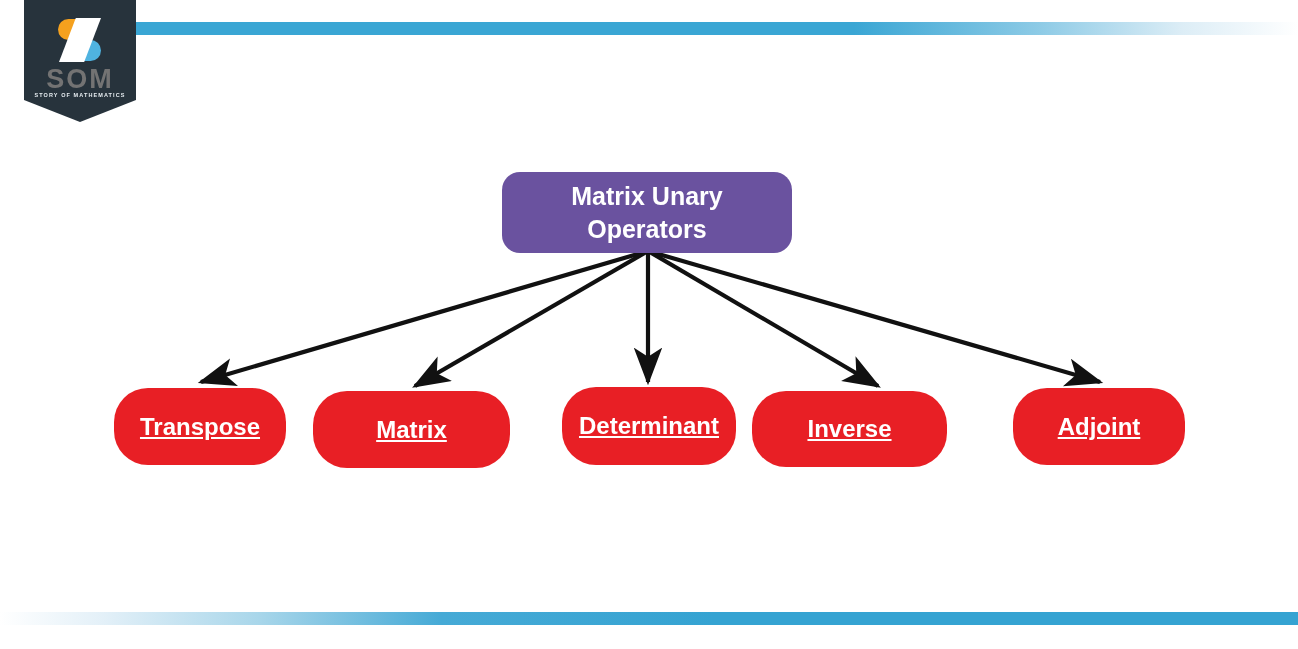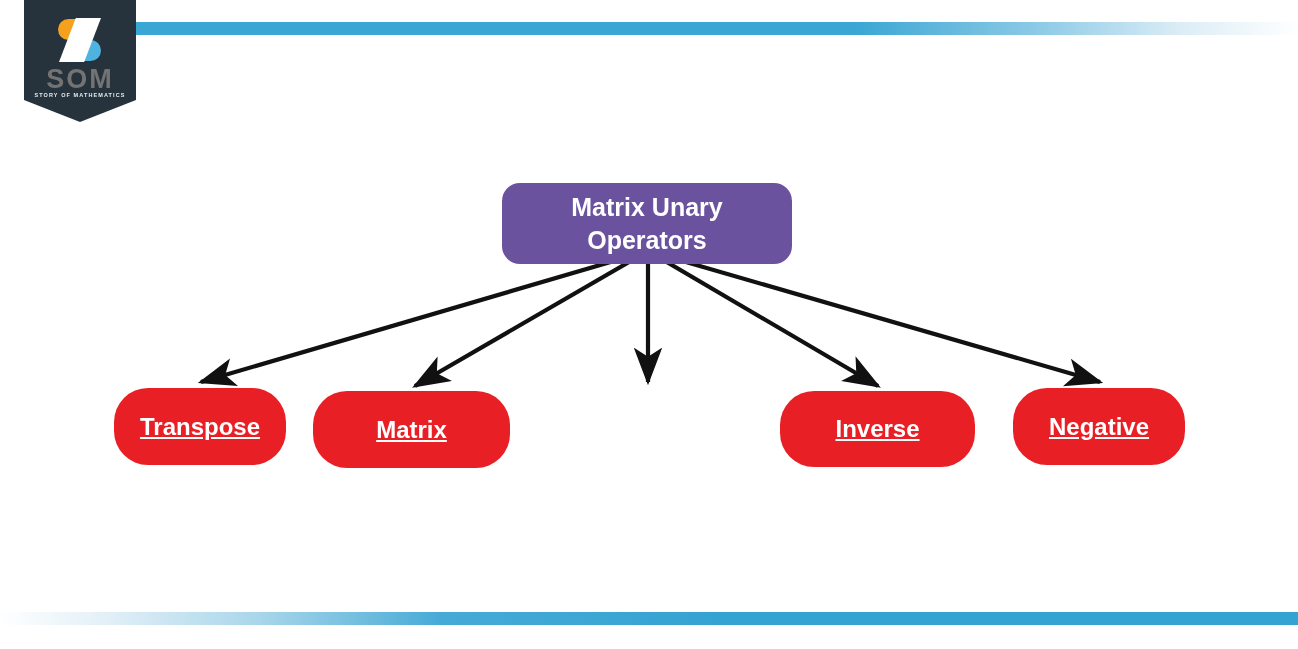--- a/index.html
+++ b/index.html
@@ -125,40 +125,40 @@
     display: flex;
     align-items: center;
     justify-content: center;
     text-align: center;
     color: #ffffff;
     font-weight: bold;
     box-sizing: border-box;
   }
   #root-node {
     left: 502px;
-    top: 183px;
+    top: 172px;
     width: 290px;
     height: 81px;
     background: #6a529f;
     border-radius: 18px;
     font-size: 25px;
     line-height: 1.32;
     padding: 0 28px;
   }
   .leaf-node {
     background: #e81f25;
     border-radius: 34px;
     font-size: 24px;
     padding: 0 12px;
     text-decoration: underline;
   }
   #leaf-0 { left: 114px; top: 388px; width: 172px; height: 77px; }
   #leaf-1 { left: 313px; top: 391px; width: 197px; height: 77px; }
   #leaf-2 { left: 562px; top: 387px; width: 174px; height: 78px; }
-  #leaf-3 { left: 780px; top: 391px; width: 195px; height: 76px; }
+  #leaf-3 { left: 752px; top: 391px; width: 195px; height: 76px; }
   #leaf-4 { left: 1013px; top: 388px; width: 172px; height: 77px; }
 </style>
 </head>
 <body>
 
 <div id="stage">
 
   <div class="stripe" id="top-stripe"></div>
   <div class="stripe" id="bottom-stripe"></div>
 
@@ -191,20 +191,23 @@
   <div class="node" id="root-node">
     <span>Matrix Unary Operators</span>
   </div>
 
   <div class="node leaf-node" id="leaf-0">
     <span>Transpose</span>
   </div>
   <div class="node leaf-node" id="leaf-1">
     <span>Matrix</span>
   </div>
+  <div class="node leaf-node" id="leaf-2">
+    <span>Determinant</span>
+  </div>
   <div class="node leaf-node" id="leaf-3">
     <span>Inverse</span>
   </div>
   <div class="node leaf-node" id="leaf-4">
-    <span>Negative</span>
+    <span>Adjoint</span>
   </div>
 
 </div>
 
 </body></html>

